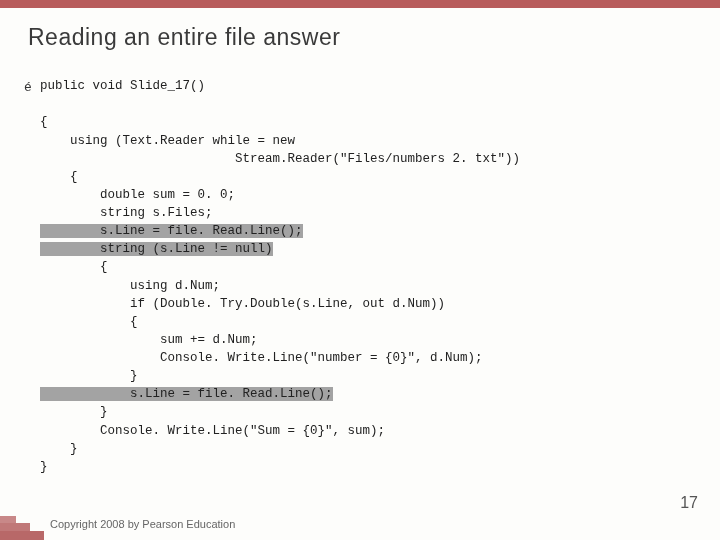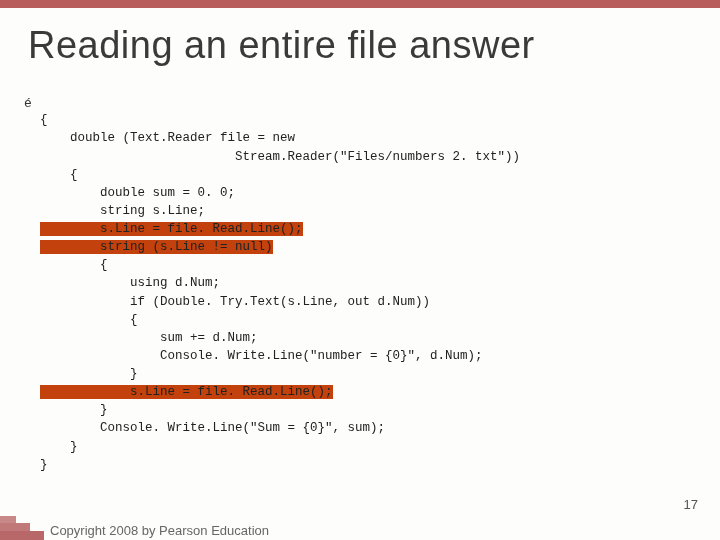--- a/index.html
+++ b/index.html
@@ -11,21 +11,21 @@
     position: relative;
     overflow: hidden;
   }
   .top-bar {
     height: 8px;
     background: #b85c5c;
     width: 100%;
   }
   .title {
     font-family: Verdana, Geneva, sans-serif;
-    font-size: 38px;
+    font-size: 23px;
     color: #3a3a3a;
     padding: 16px 24px 8px 28px;
     letter-spacing: 0.5px;
     font-weight: normal;
   }
   .code-area {
     padding: 0 30px 0 40px;
     font-family: "Courier New", monospace;
     font-size: 12.5px;
     line-height: 1.45;
@@ -36,37 +36,37 @@
     position: relative;
   }
   .bullet {
     position: absolute;
     left: -16px;
     top: 2px;
     font-size: 13px;
     color: #333;
   }
   .hl {
-    background: #c2410c;
+    background: #a3a3a3;
     text-align: right;
   }
   .footer {
     position: absolute;
-    bottom: 2px;
+    bottom: 10px;
     left: 50px;
     font-family: Verdana, sans-serif;
-    font-size: 13px;
+    font-size: 11px;
     color: #666;
   }
   .page-num {
     position: absolute;
     bottom: 28px;
     right: 22px;
     font-family: Verdana, sans-serif;
-    font-size: 13px;
+    font-size: 16px;
     color: #555;
   }
   .corner-deco {
     position: absolute;
     left: 0;
     bottom: 0;
     width: 48px;
     height: 32px;
   }
   .corner-deco .step1 { position:absolute; left:0; bottom:0; width:44px; height:9px; background:#b86868; }
@@ -74,32 +74,32 @@
   .corner-deco .step3 { position:absolute; left:0; bottom:17px; width:16px; height:7px; background:#c88888; }
 </style>
 </head>
 <body>
 
 <div class="top-bar"></div>
 
 <h1 class="title">Reading an entire file answer</h1>
 
 <div class="code-area">
-<div class="bullet-wrap"><span class="bullet">é</span></div>
+<div class="bullet-wrap"><span class="bullet">é</span><span>public void Slide_17()</span></div>
 <span>{</span>
-<span>    double (Text.Reader file = new</span>
+<span>    using (Text.Reader while = new</span>
 <span>                          Stream.Reader("Files/numbers 2. txt"))</span>
 <span>    {</span>
 <span>        double sum = 0. 0;</span>
-<span>        string s.Line;</span>
+<span>        string s.Files;</span>
 <span class="hl">        s.Line = file. Read.Line();</span>
 <span class="hl">        string (s.Line != null)</span>
 <span>        {</span>
 <span>            using d.Num;</span>
-<span>            if (Double. Try.Text(s.Line, out d.Num))</span>
+<span>            if (Double. Try.Double(s.Line, out d.Num))</span>
 <span>            {</span>
 <span>                sum += d.Num;</span>
 <span>                Console. Write.Line("number = {0}", d.Num);</span>
 <span>            }</span>
 <span class="hl">            s.Line = file. Read.Line();</span>
 <span>        }</span>
 <span>        Console. Write.Line("Sum = {0}", sum);</span>
 <span>    }</span>
 <span>}</span>
 </div>

